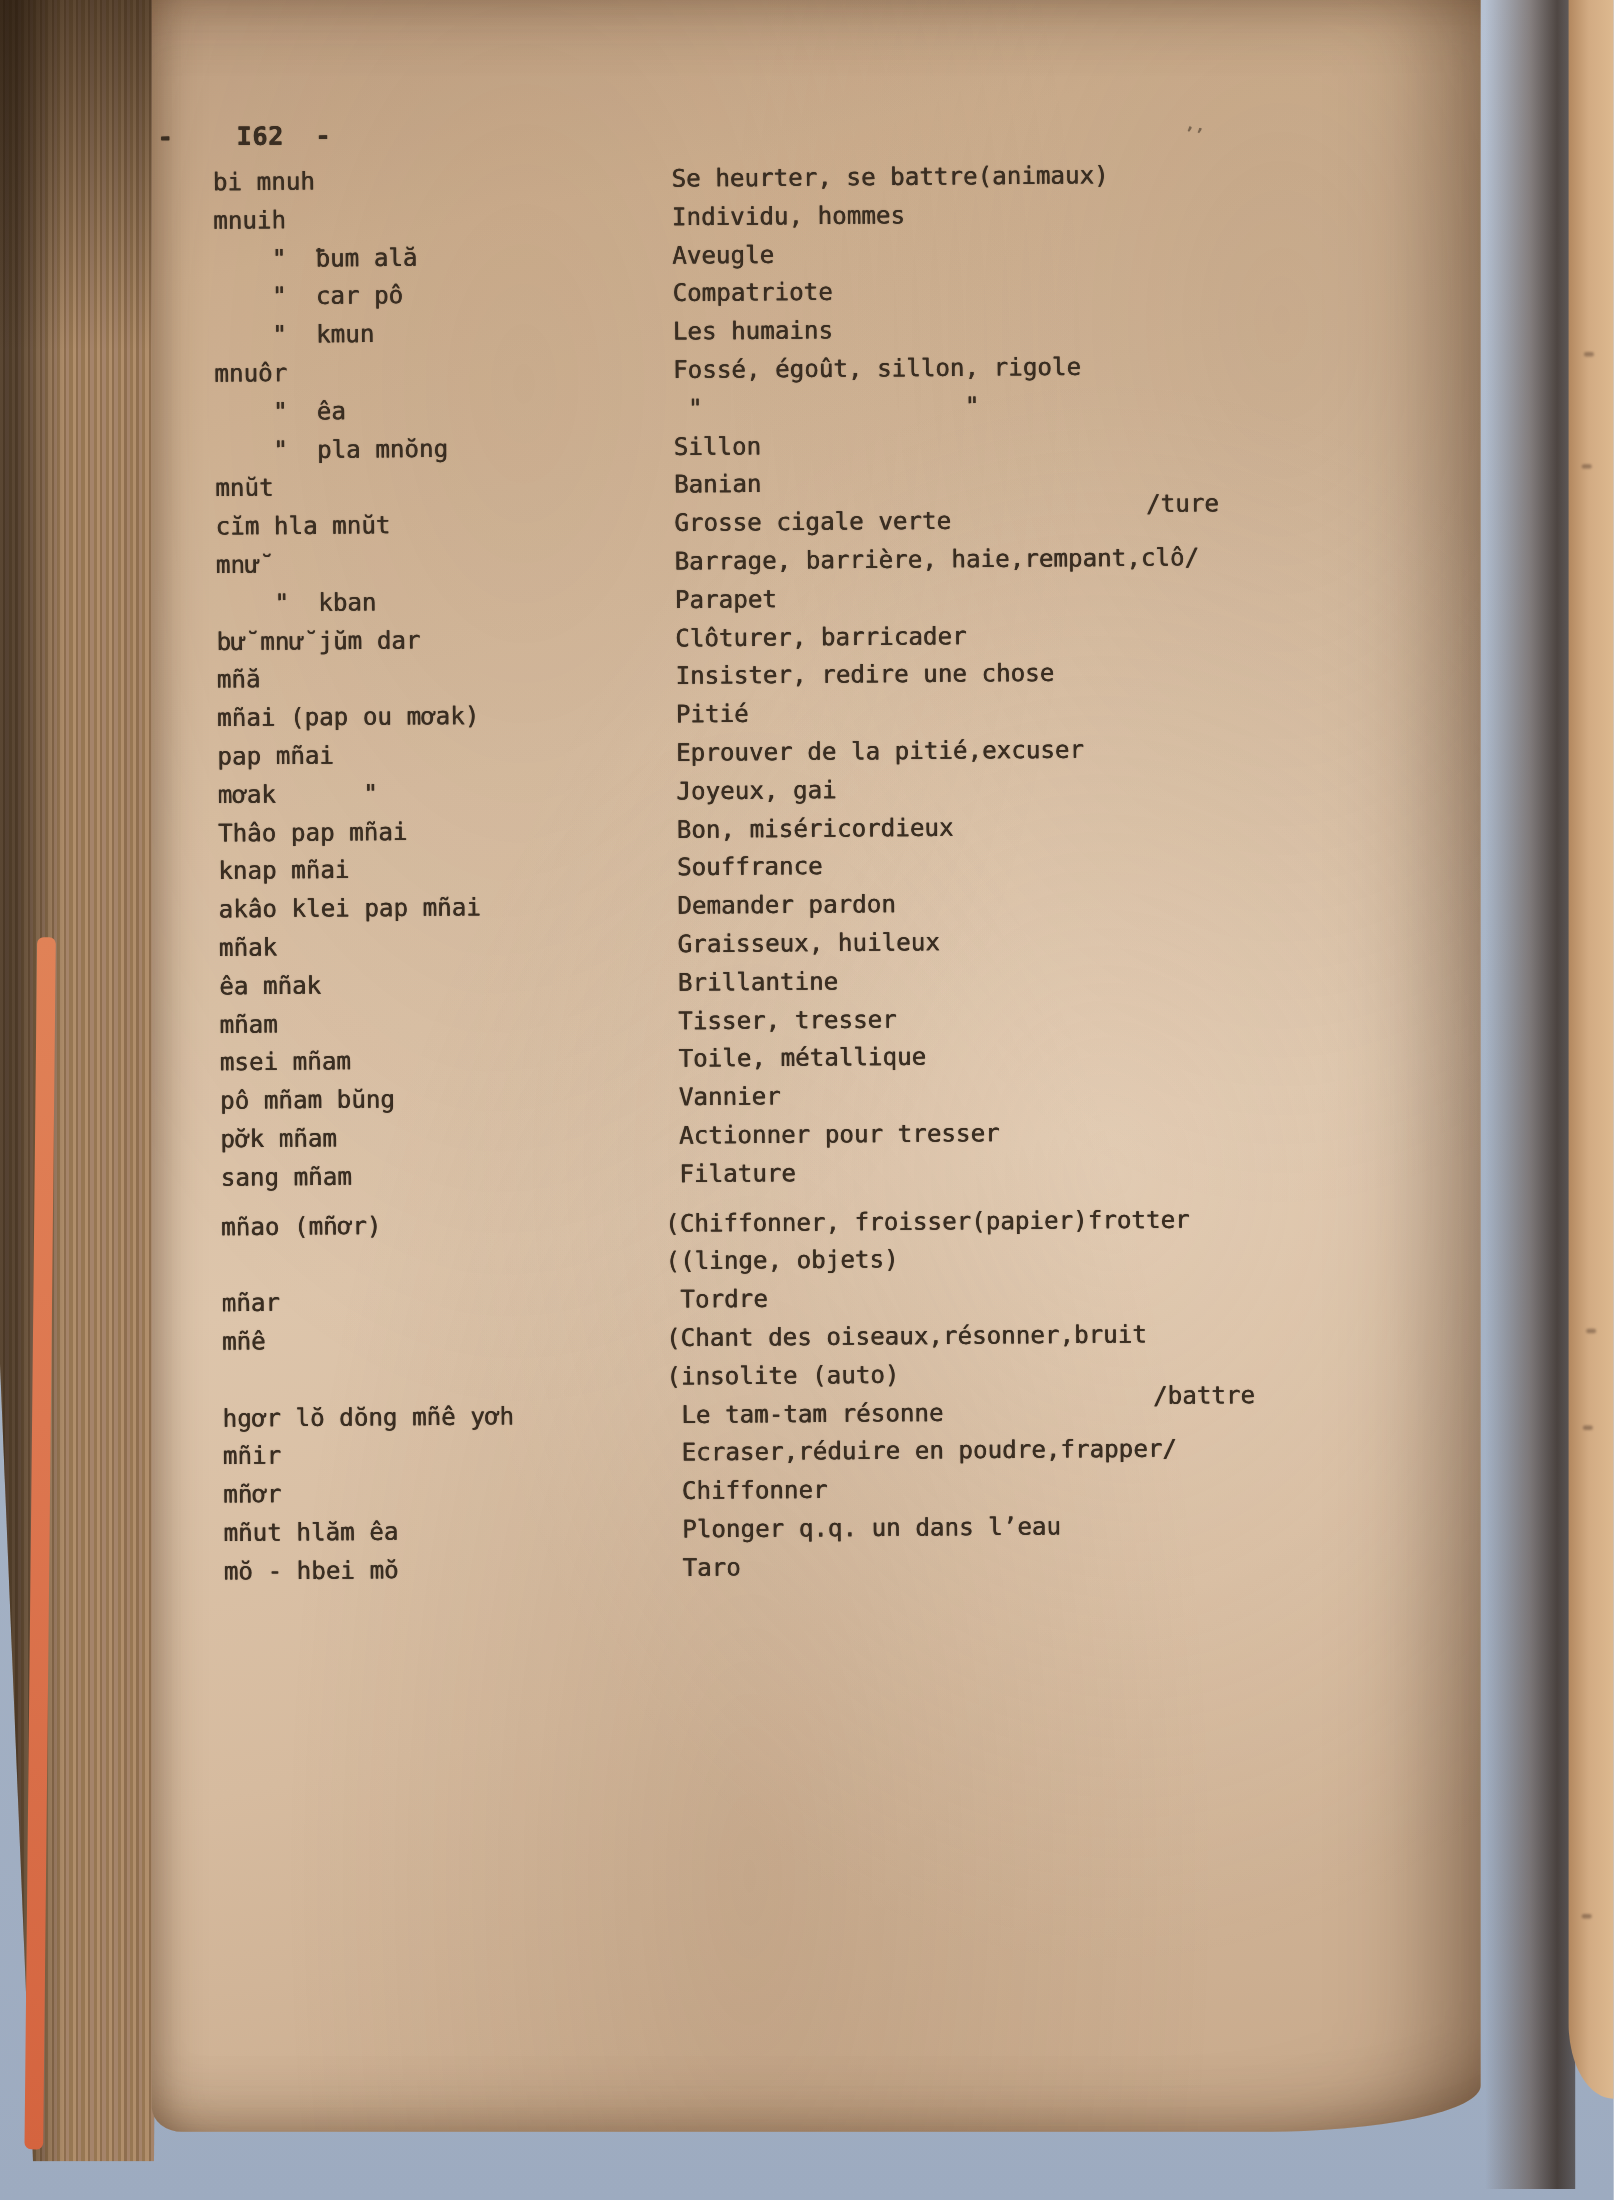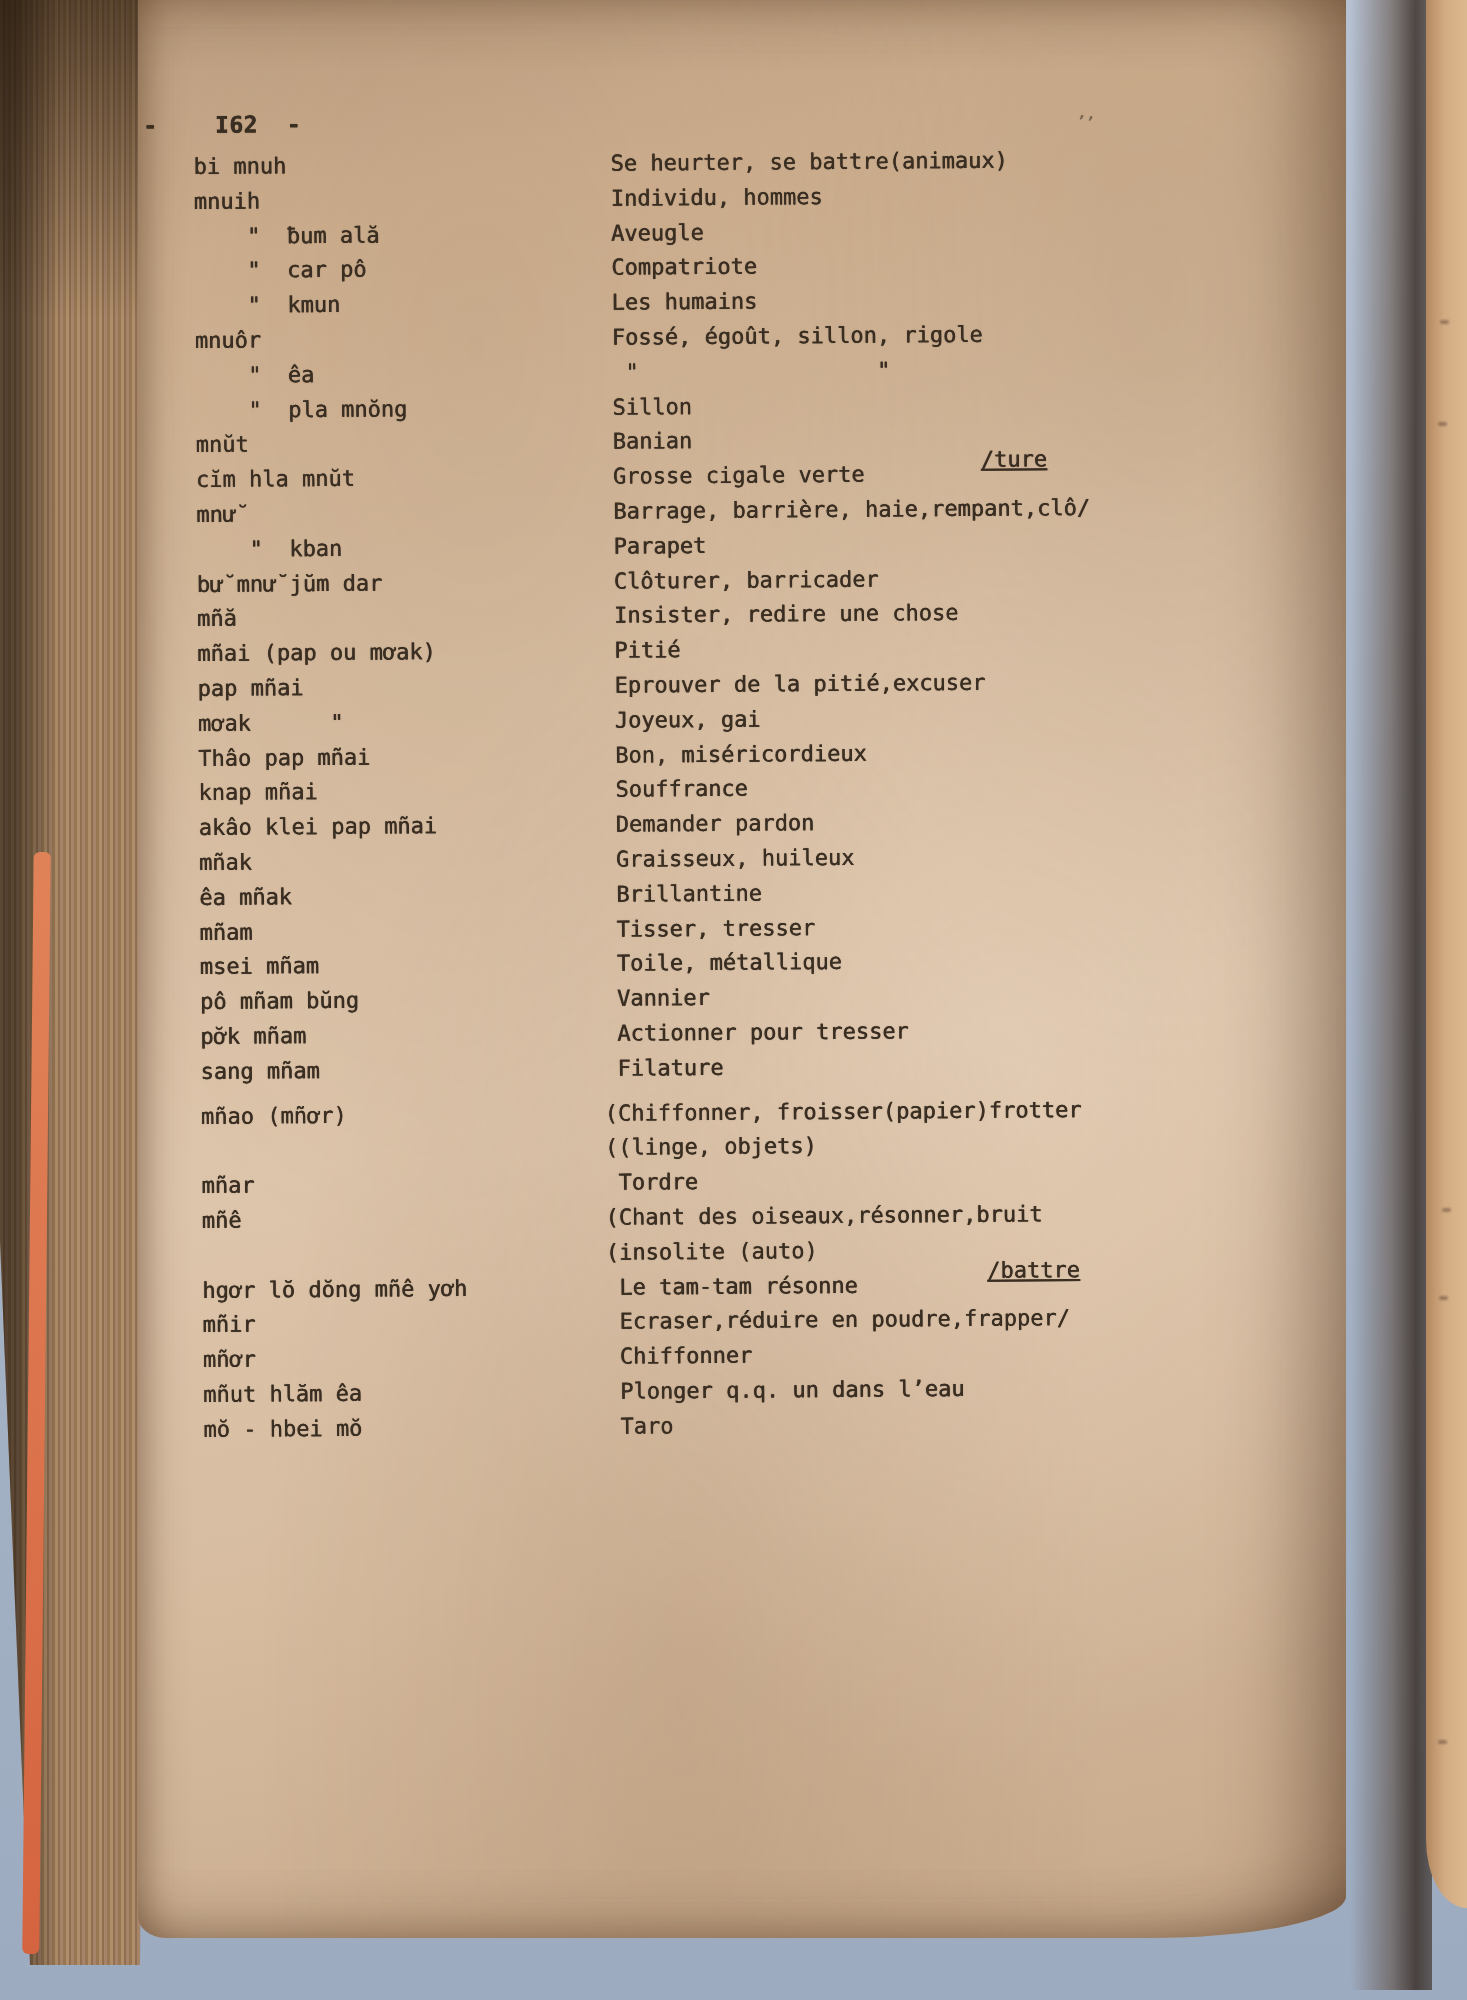--- a/index.html
+++ b/index.html
@@ -61,21 +61,21 @@
     text-shadow:0.4px 0 0 currentColor, 0 0 1.2px rgba(58,46,34,.45);
     white-space:pre;
   }
   .pg-header{position:absolute;top:112px;left:12px;font-size:23px;font-weight:bold;letter-spacing:.5px;}
   .corner{position:absolute;left:945px;top:120px;font-size:15px;opacity:.55;transform:rotate(8deg);}
   .rows{position:absolute;left:0;top:150px;right:0;}
   .row{position:relative;height:34.8px;}
   .row .lw{position:absolute;left:62px;top:0;line-height:34.8px;}
   .row .rw{position:absolute;left:479px;top:0;line-height:34.8px;}
   .row .rw.paren{text-indent:-13.3px;}
-  .row .hang{position:absolute;left:847px;top:-14px;line-height:34.8px;text-decoration:underline;}
+  .row .hang{position:absolute;left:908px;top:-14px;line-height:34.8px;}
 </style>
 </head>
 <body>
 
 <div class="photo">
 
   <div class="stack"></div>
   <div class="cover-edge"></div>
 
   <div class="page">

